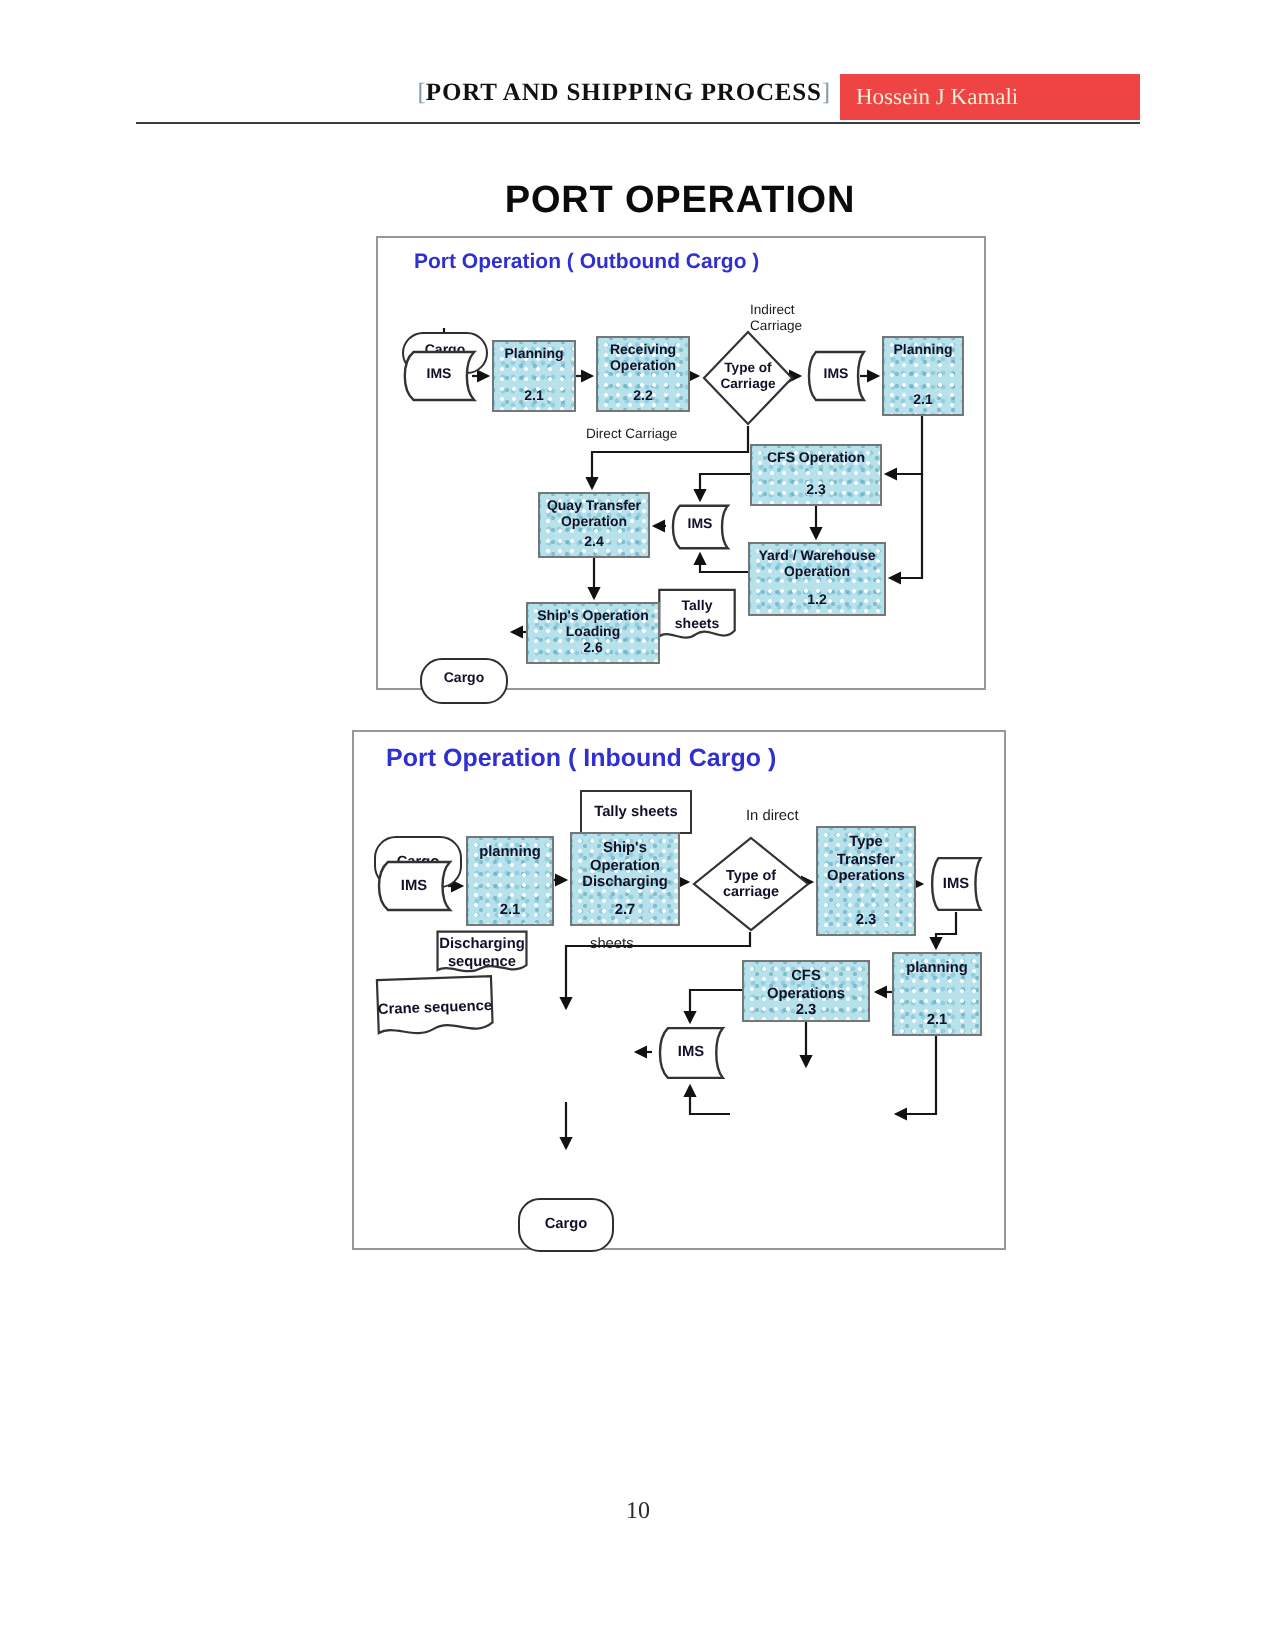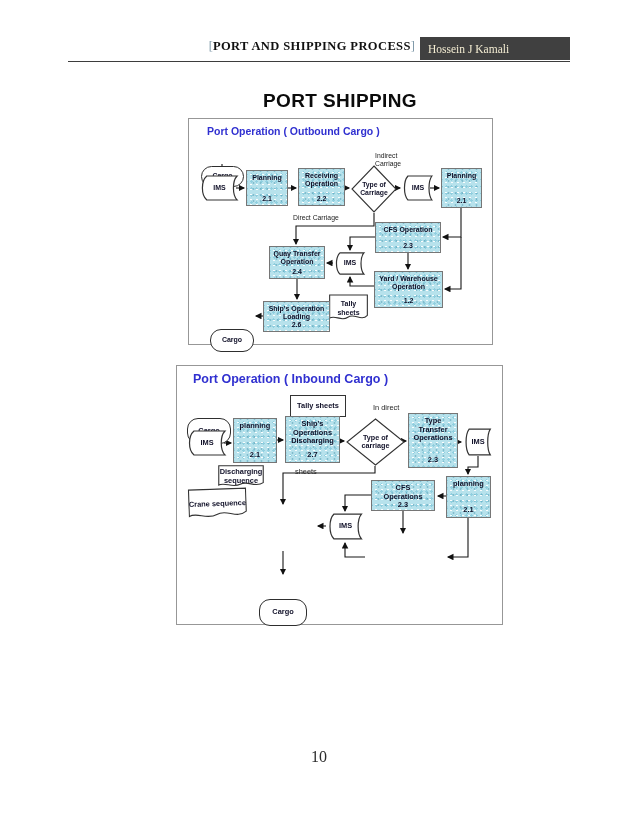--- a/index.html
+++ b/index.html
@@ -4,30 +4,30 @@
 <style>
   html,body{margin:0;padding:0;background:#fff;}
   .page{position:relative;width:638px;height:826px;background:#ffffff;overflow:hidden;
         font-family:"Liberation Sans",sans-serif;}
 
   
   .hdr{position:absolute;left:0;top:39px;width:415px;text-align:right;
        font-family:"Liberation Serif",serif;font-size:12.5px;color:#111;white-space:nowrap;}
   .hdr b{font-weight:bold;letter-spacing:.4px;}
   .bracket{color:#7e98a8;font-weight:normal;}
-  .authorbox{position:absolute;left:420px;top:37px;width:150px;height:23px;background:#404040;
+  .authorbox{position:absolute;left:420px;top:37px;width:150px;height:23px;background:#ef4444;
        color:#f3ecd2;font-family:"Liberation Serif",serif;font-size:11.5px;
        display:flex;align-items:center;padding-left:8px;box-sizing:border-box;}
   .rule{position:absolute;left:68px;top:61px;width:502px;border-top:1.6px solid #3d3d3d;}
 
   
   .doctitle{position:absolute;left:160px;top:90px;width:360px;margin:0;text-align:center;
        font-size:19px;font-weight:800;color:#0b0b0b;letter-spacing:.4px;}
   .pagenum{position:absolute;left:0;top:748px;width:638px;text-align:center;
-       font-family:"Liberation Serif",serif;font-size:16px;color:#2c2c2c;}
+       font-family:"Liberation Serif",serif;font-size:12px;color:#2c2c2c;}
 
   
   .panel{position:absolute;background:#fff;border:1px solid #979797;box-sizing:border-box;}
   .ptitle{position:absolute;margin:0;font-weight:bold;color:#3030d0;}
   #p1 .ptitle{left:18px;top:6px;font-size:10.5px;}
   #p2 .ptitle{left:16px;top:6px;font-size:12.5px;}
   .wires{position:absolute;left:0;top:0;pointer-events:none;}
   .wires path{fill:none;stroke:#161616;stroke-width:1.1;}
 
   
@@ -60,21 +60,21 @@
       <marker id="ah" markerWidth="7" markerHeight="7" refX="5" refY="3" orient="auto">
         <path d="M0,0 L6,3 L0,6 Z" fill="#111" stroke="none"></path>
       </marker>
     </defs>
   </svg>
 
   <div class="hdr"><span class="bracket">[</span><b>PORT AND SHIPPING PROCESS</b><span class="bracket">]</span></div>
   <div class="authorbox">Hossein J Kamali</div>
   <div class="rule"></div>
 
-  <h1 class="doctitle">PORT SHIPPING</h1>
+  <h1 class="doctitle">PORT OPERATION</h1>
 
   <section class="panel" id="p1" style="left:188px;top:118px;width:305px;height:227px">
     <h3 class="ptitle">Port Operation ( Outbound Cargo )</h3>
 
     <svg class="wires" width="305" height="227" viewBox="0 0 305 227">
       <path d="M33 45 L33 54" marker-end="url(#ah)"></path>
       <path d="M47 69 L55 69" marker-end="url(#ah)"></path>
       <path d="M99 69 L107 69" marker-end="url(#ah)"></path>
       <path d="M156 69 L160 69" marker-end="url(#ah)"></path>
       <path d="M208 69 L211 69" marker-end="url(#ah)"></path>
@@ -207,21 +207,21 @@
     <div class="node proc" style="left:56px;top:52px;width:44px;height:45px">
       <span class="nl">planning</span>
       <span class="nc">2.1</span>
     </div>
 
     <div class="node rectdoc" style="left:113px;top:29px;width:56px;height:22px">
         <span>Tally sheets</span>
       </div>
 
     <div class="node proc" style="left:108px;top:50px;width:55px;height:47px">
-      <span class="nl">Ship's Operations Discharging</span>
+      <span class="nl">Ship's Operation Discharging</span>
       <span class="nc">2.7</span>
     </div>
 
     <div class="node shape" style="left:169px;top:52px;width:59px;height:48px;font-size:7.2px">
       <svg viewBox="0 0 59 48" preserveAspectRatio="none">
           <polygon points="29.5,1 58,24 29.5,47 1,24" fill="#fff" stroke="#333" stroke-width="1.1" vector-effect="non-scaling-stroke"></polygon>
         </svg>
       <span style="width:40px">Type of carriage</span>
     </div>
 

